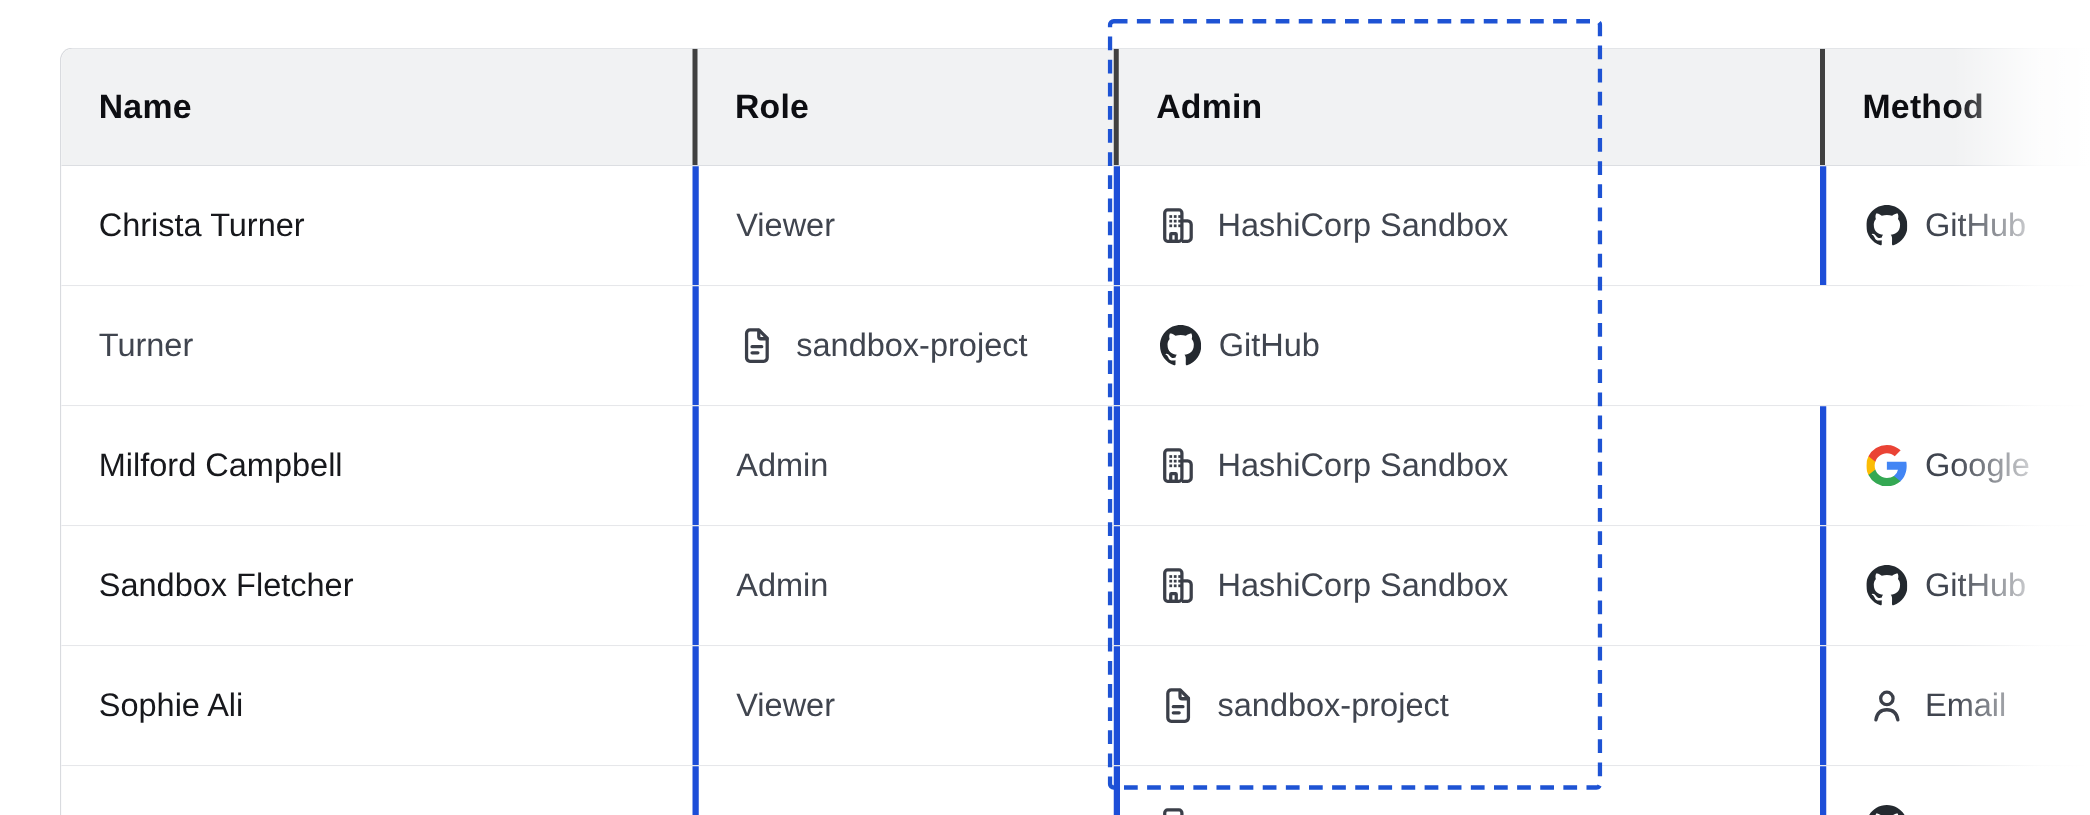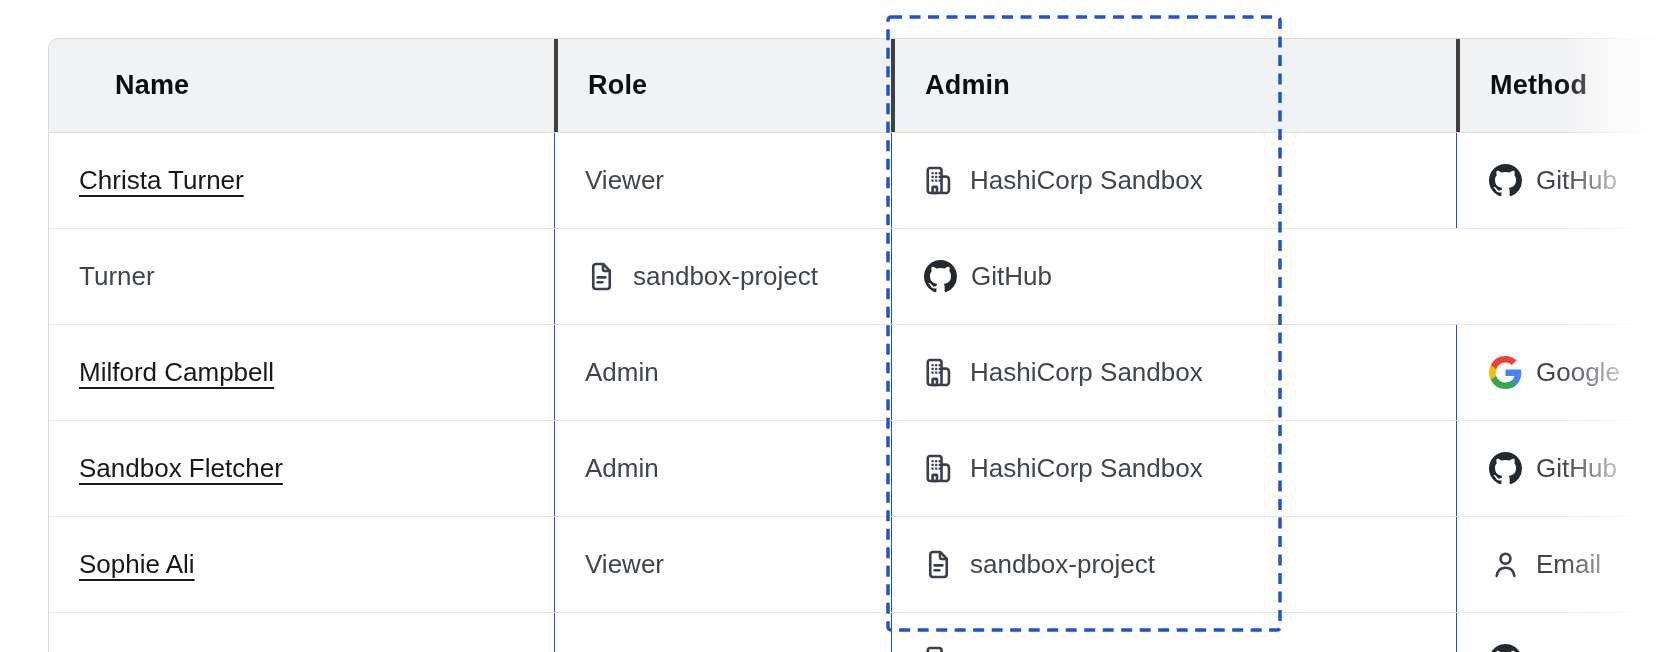--- a/index.html
+++ b/index.html
@@ -22,34 +22,34 @@
   .thead{
     display:grid;grid-template-columns:505px 337px 565px 1fr;
     height:93px;background:#f1f2f3;border-bottom:1px solid #dcdee2;
     border-radius:9px 0 0 0;
   }
   .th{
     display:flex;align-items:center;padding-left:30px;
     font-size:27px;font-weight:700;color:#0d0e12;letter-spacing:.2px;
     border-left:4px solid #404040;box-sizing:border-box;
   }
-  .th:first-child{border-left:none;margin-left:36px;}
+  .th:first-child{border-left:none;}
   .tr{
     display:grid;grid-template-columns:505px 337px 565px 1fr;
     height:95px;border-bottom:1px solid #e6e7ea;background:#fff;
   }
   .td{
     display:flex;align-items:center;padding-left:30px;
-    border-left:1px solid #1d4ed8;box-sizing:border-box;
+    border-left:5px solid #1d4ed8;box-sizing:border-box;
     font-size:26px;color:#40454f;gap:15px;white-space:nowrap;overflow:hidden;
   }
   .td:first-child{border-left:none;}
   .td.method{padding-left:32px;gap:14px;}
   .name-link{
-    font-weight:500;color:#17181c;text-decoration:underline;
+    font-weight:500;color:#17181c;
     text-decoration-thickness:2px;text-underline-offset:6px;cursor:pointer;
   }
   .cell-icon{width:33px;height:33px;flex:none;color:#3b3f49;display:block;}
 
   
   .fade-right{
     position:absolute;top:0;bottom:0;left:1562px;right:0;z-index:5;
     background:linear-gradient(to right, rgba(255,255,255,0) 0%,
                rgba(255,255,255,.82) 62%, #ffffff 100%);
     pointer-events:none;

